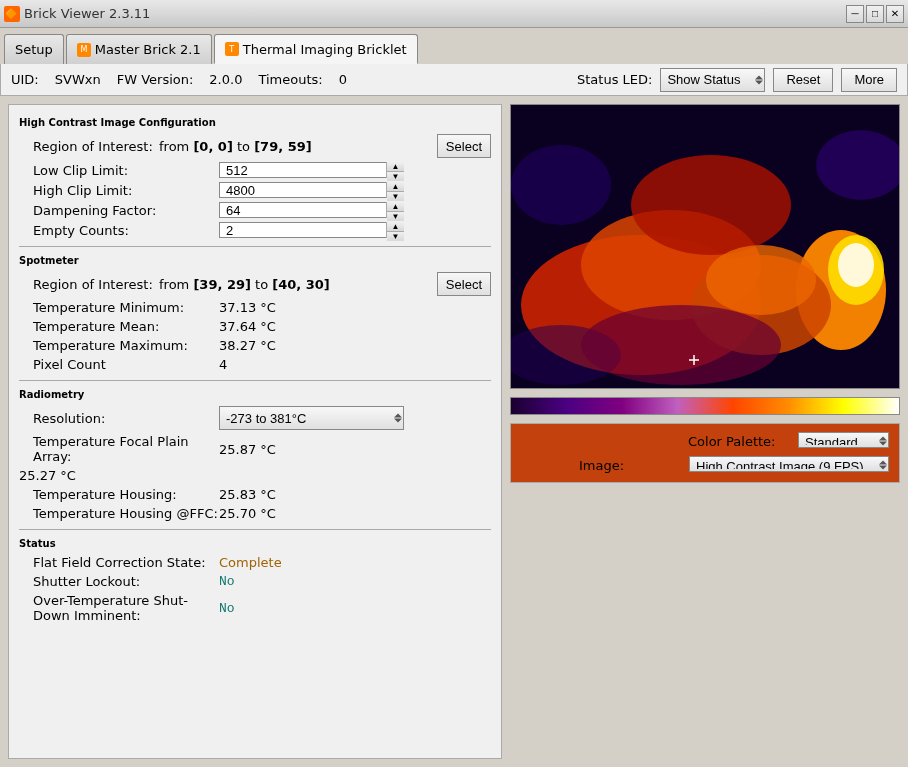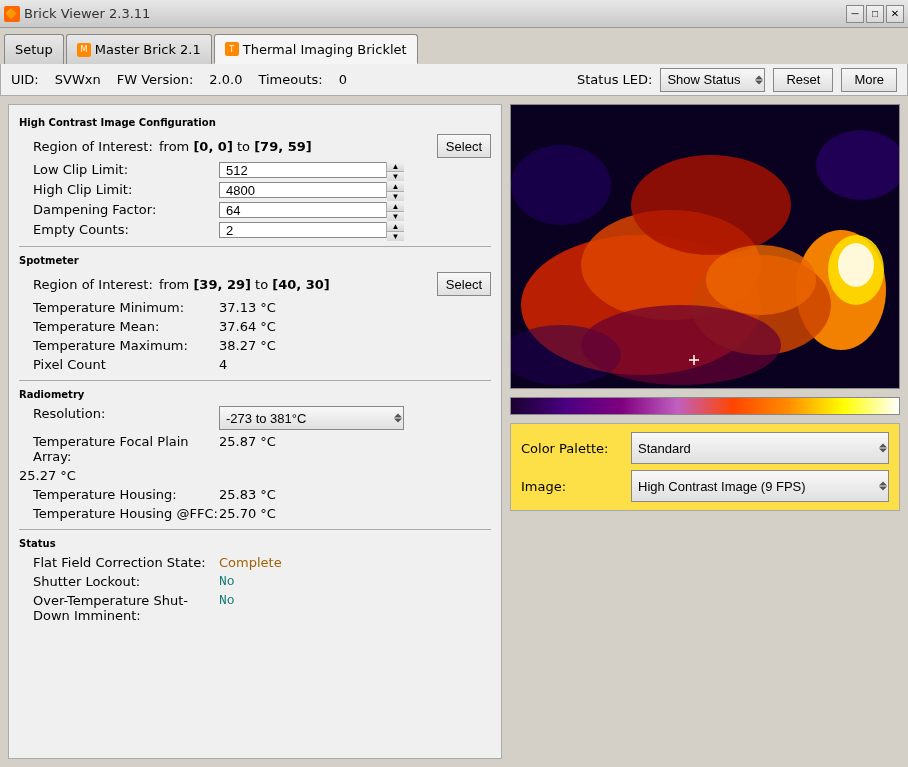--- a/index.html
+++ b/index.html
@@ -164,26 +164,27 @@
       position: relative;
       background: #1a0030;
     }
     .color-gradient-bar {
       width: 390px;
       height: 18px;
       background: linear-gradient(to right, #1a0030, #4b0082, #800080, #c060c0, #ff4500, #ff8c00, #ffff00, #ffffff);
       border: 1px solid #888;
     }
     .image-controls {
-      background: #fde047;
+      background: #c2410c;
       border: 1px solid #aaa;
       padding: 8px 10px;
       display: flex;
       flex-direction: column;
       gap: 6px;
+      align-items: flex-end;
     }
     .control-row {
       display: flex;
       align-items: center;
     }
     .control-label {
       width: 110px;
       font-size: 13px;
     }
     .control-select-wrapper {
@@ -192,35 +193,35 @@
     }
     .control-select {
       width: 100%;
       padding: 2px 24px 2px 6px;
       border: 1px solid #888;
       background: linear-gradient(to bottom, #f8f8f8, #e0e0e0);
       font-size: 13px;
       appearance: none;
       -webkit-appearance: none;
       cursor: pointer;
-      height: 32px;
+      height: 16px;
     }
     .section-title {
       font-weight: bold;
       font-size: 10px;
       margin-bottom: 6px;
       margin-top: 2px;
     }
     .section-divider {
       margin: 8px 0;
       border-top: 1px solid #aaa;
     }
     .field-row {
       display: flex;
-      align-items: flex-start;
+      align-items: center;
       margin-bottom: 4px;
     }
     .field-label {
       width: 200px;
       font-size: 13px;
       padding-left: 14px;
     }
     .field-value {
       font-size: 13px;
       flex: 1;

